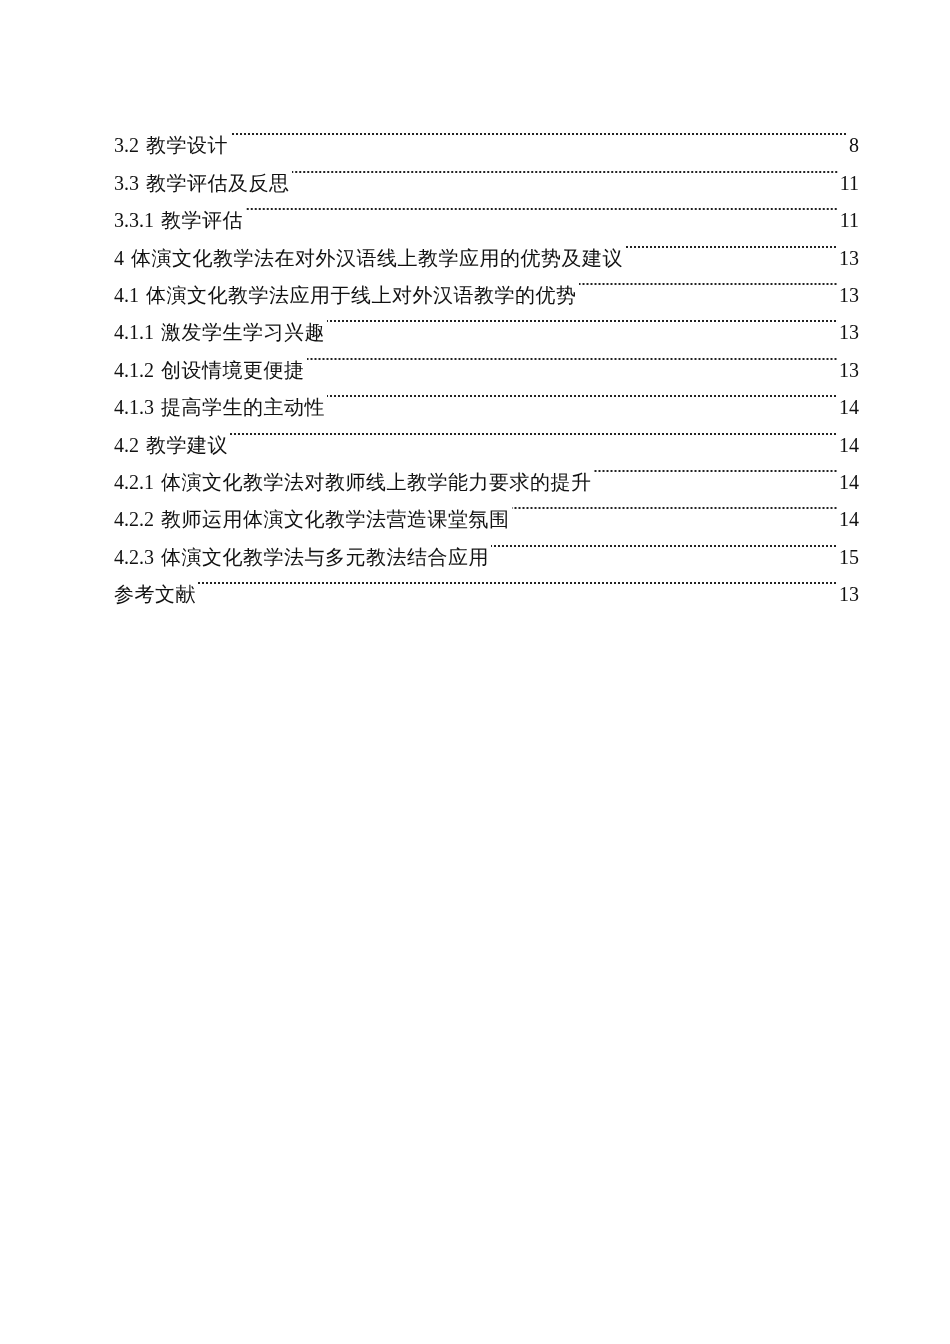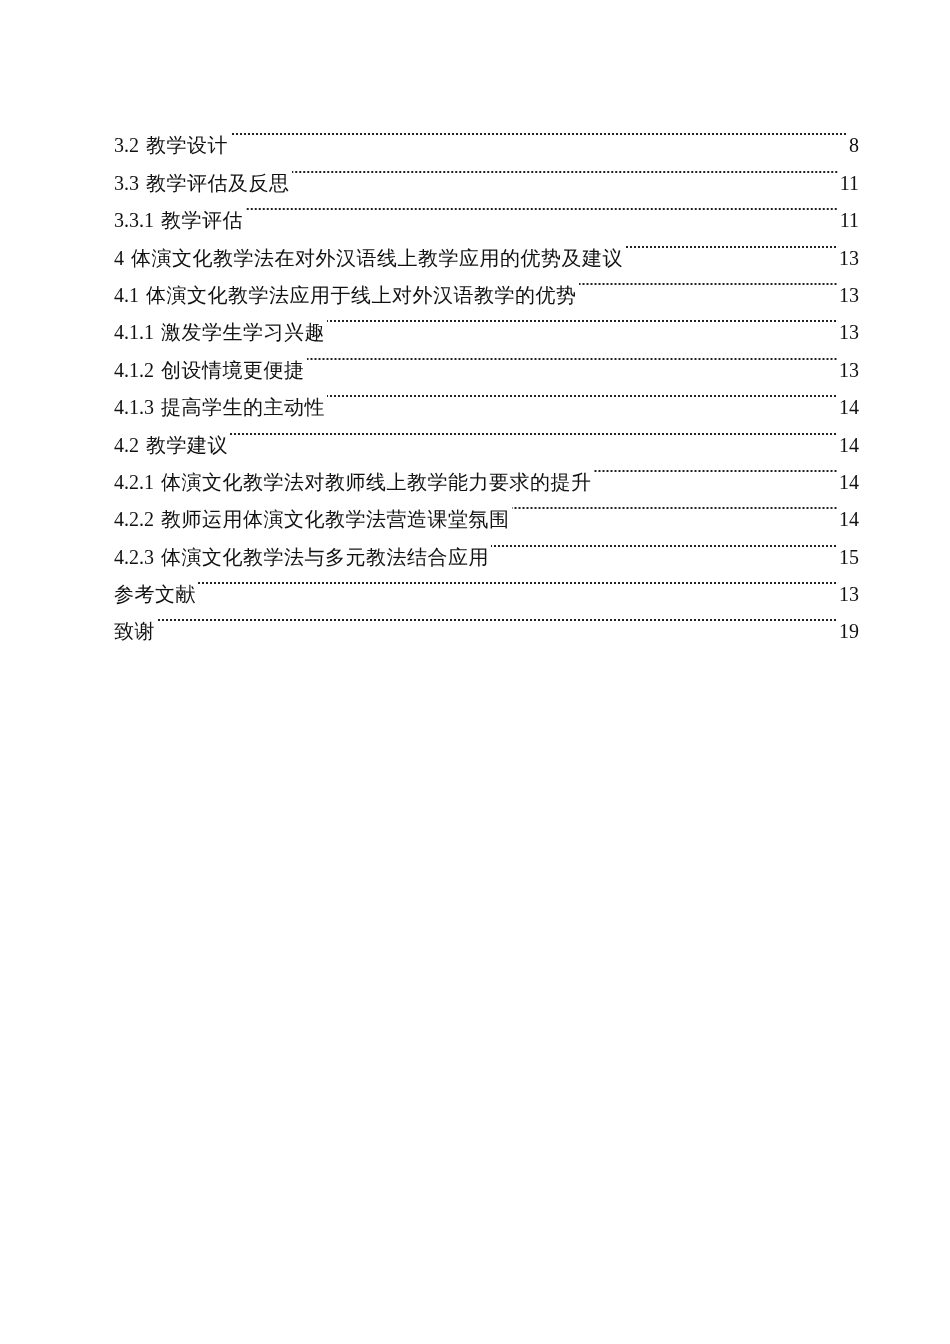--- a/index.html
+++ b/index.html
@@ -147,19 +147,14 @@
     <span class="toc-page">15</span>
   </div>
 
 
   <div class="toc-row">
     <span class="toc-title">参考文献</span>
     <span class="toc-leader"></span>
     <span class="toc-page">13</span>
   </div>
 
-  <div class="toc-row">
-    <span class="toc-title">致谢</span>
-    <span class="toc-leader"></span>
-    <span class="toc-page">19</span>
-  </div>
 
 </div>
 
 </body></html>

